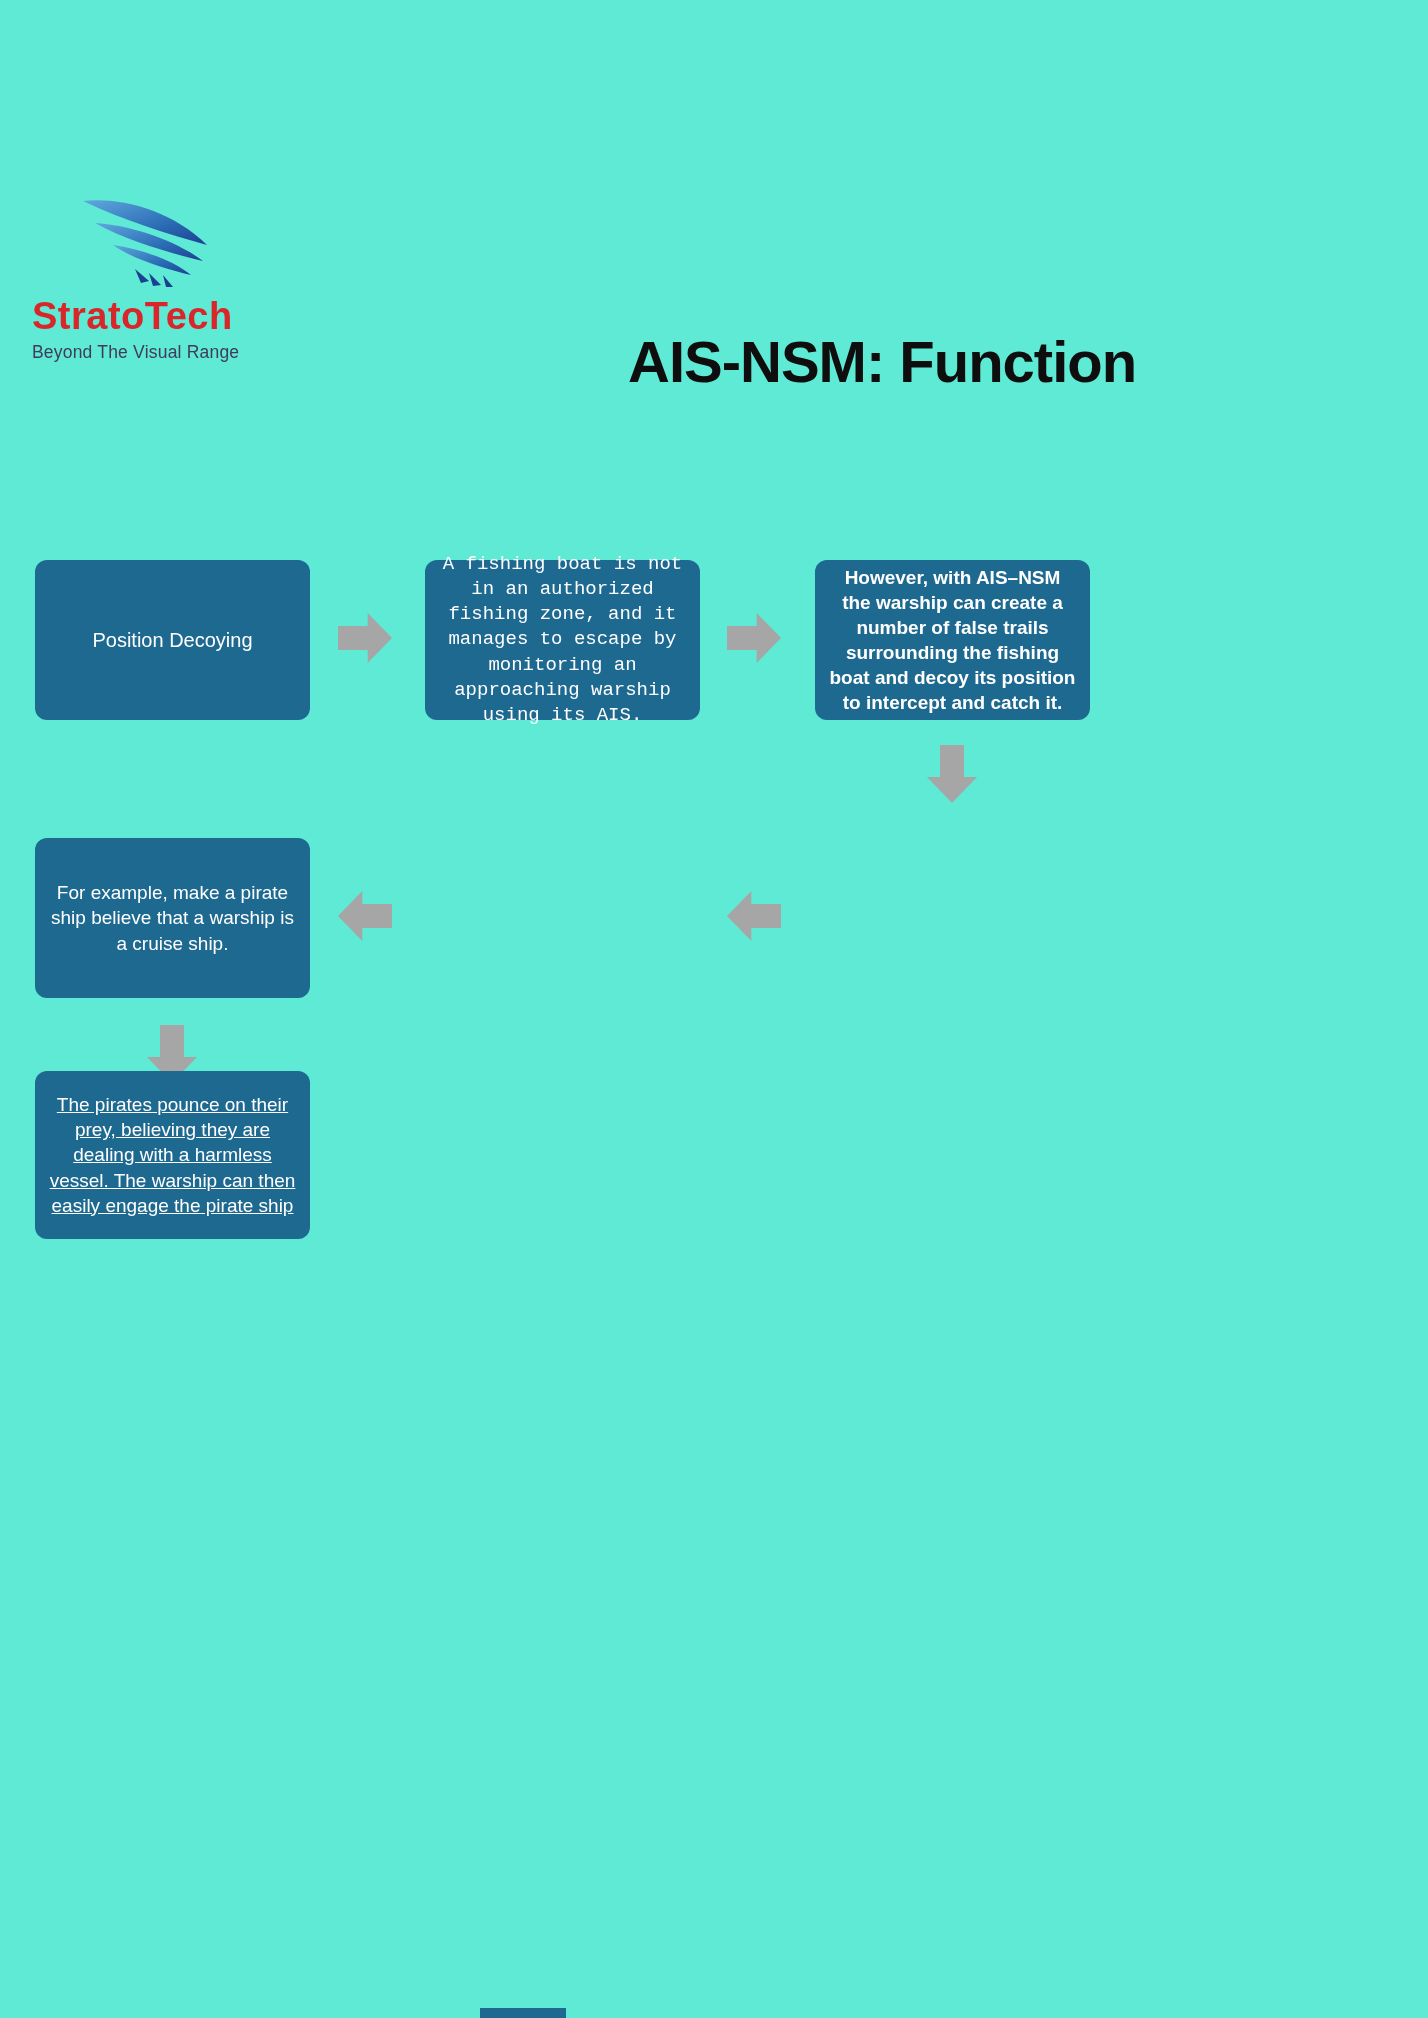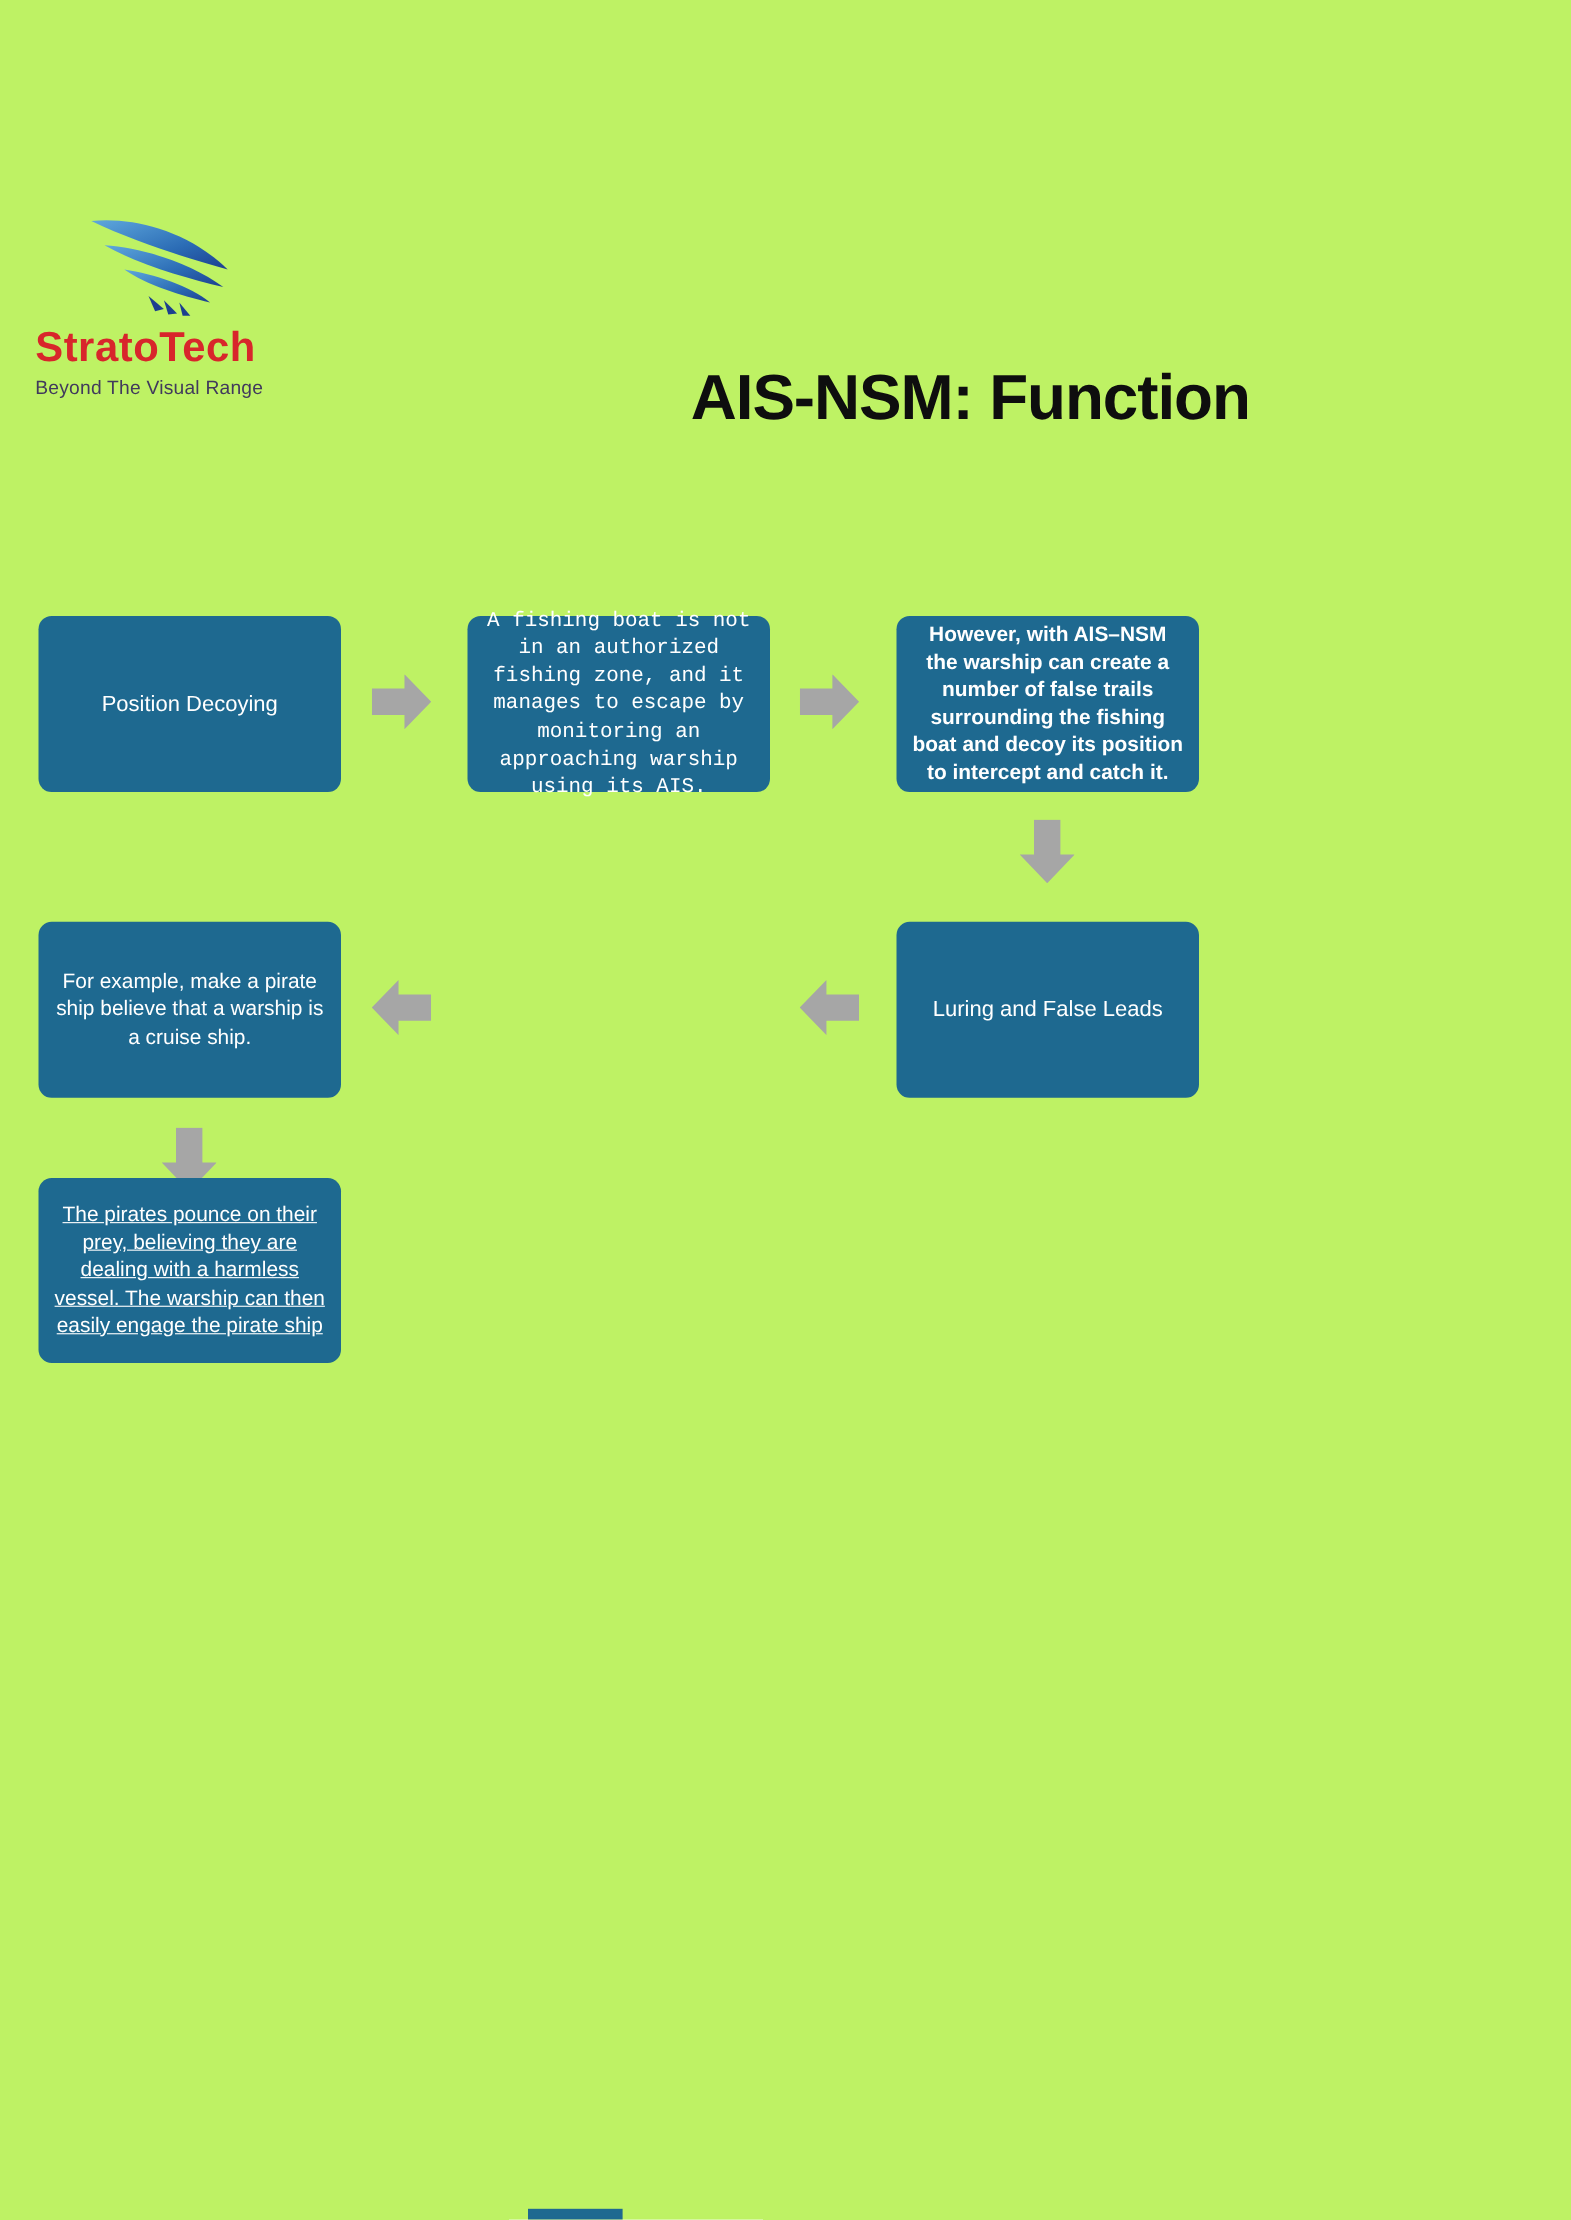--- a/index.html
+++ b/index.html
@@ -3,21 +3,21 @@
 <meta charset="utf-8">
 <style>
   * { margin: 0; padding: 0; box-sizing: border-box; }
   html, body { background: #ffffff; }
   body { font-family: "Liberation Sans", "DejaVu Sans", sans-serif; }
 
   .canvas {
     position: relative;
     width: 1428px;
     height: 2018px;
-    background: #bef264;
+    background: #5eead4;
     overflow: hidden;
   }
 
   
   .logo { position: absolute; left: 30px; top: 190px; width: 260px; }
   .logo-wing { position: absolute; left: 45px; top: 5px; width: 150px; height: 100px; }
   .logo-brand {
     position: absolute; left: 2px; top: 105px;
     font-size: 38px; font-weight: bold; color: #d8262b;
     letter-spacing: 0.5px;
@@ -121,21 +121,20 @@
 
   <div class="arrow arrow-down ad-a"></div>
 
   <div class="flow-box r2 c1">For example, make a pirate ship believe that a warship is a cruise ship.</div>
 
   <div class="arrow arrow-left al2a"></div>
 
 
   <div class="arrow arrow-left al2b"></div>
 
-  <div class="flow-box heading r2 c3">Luring and False Leads</div>
 
   <div class="arrow arrow-down ad-b"></div>
 
   <div class="flow-box r3 c1">The pirates pounce on their prey, believing they are dealing with a harmless vessel. The warship can then easily engage the pirate ship</div>
 
   <div class="footer-bar"></div>
 
 </div>
 
 </body></html>

